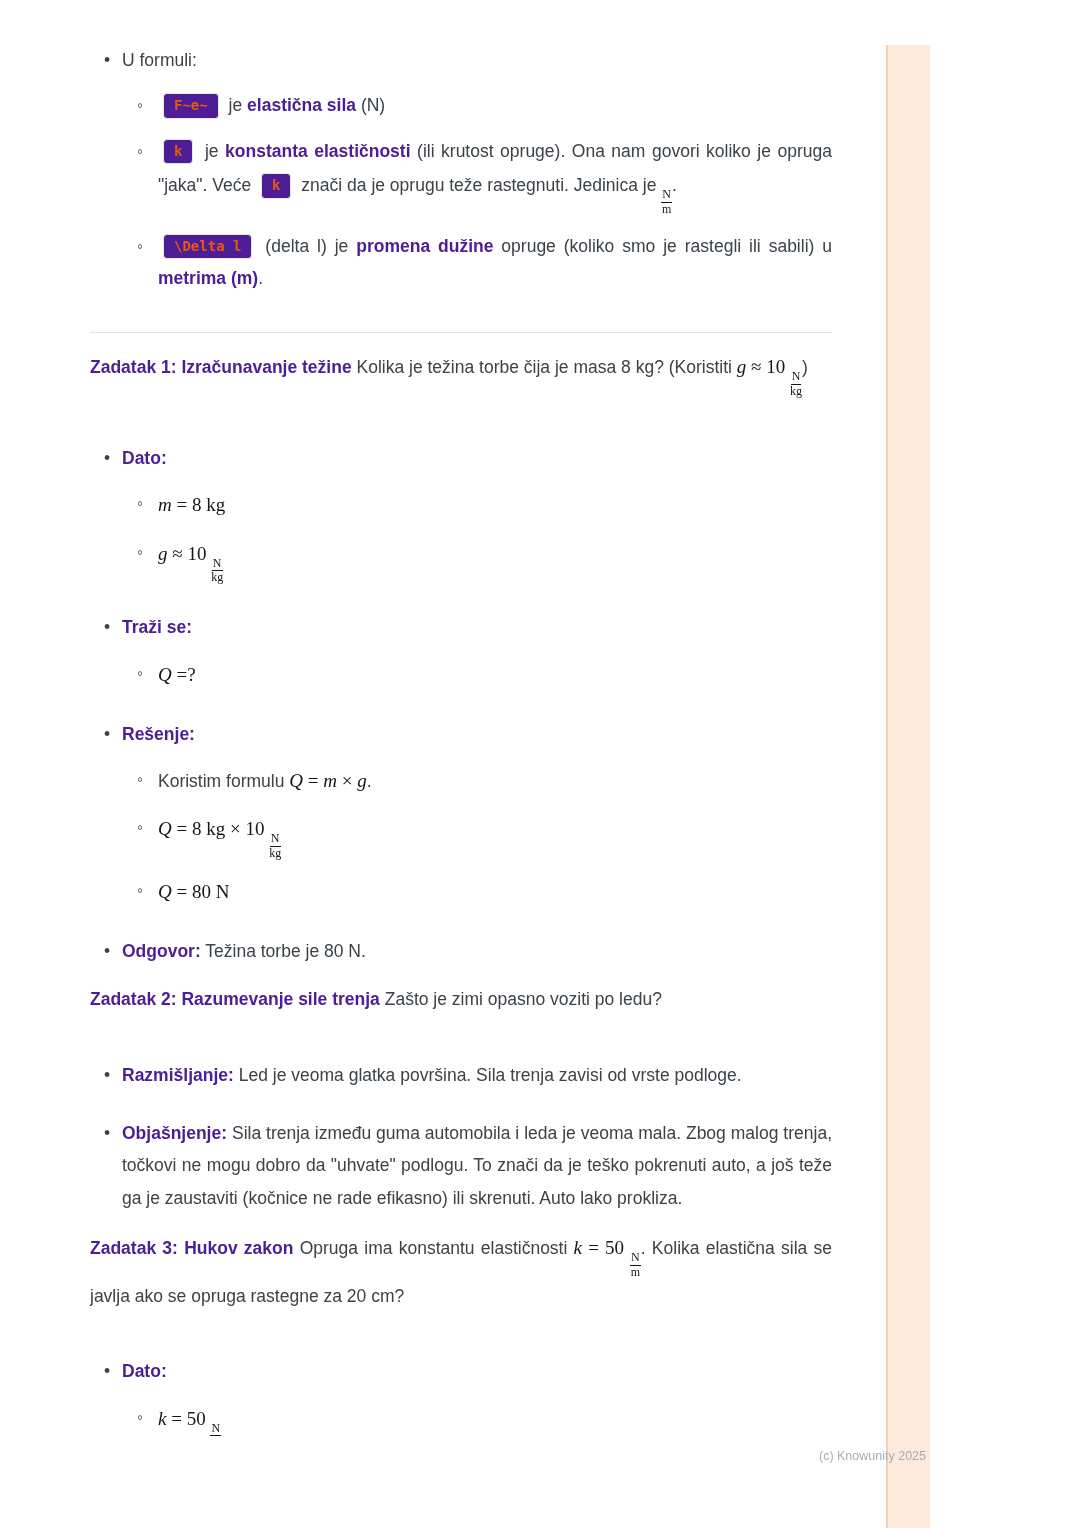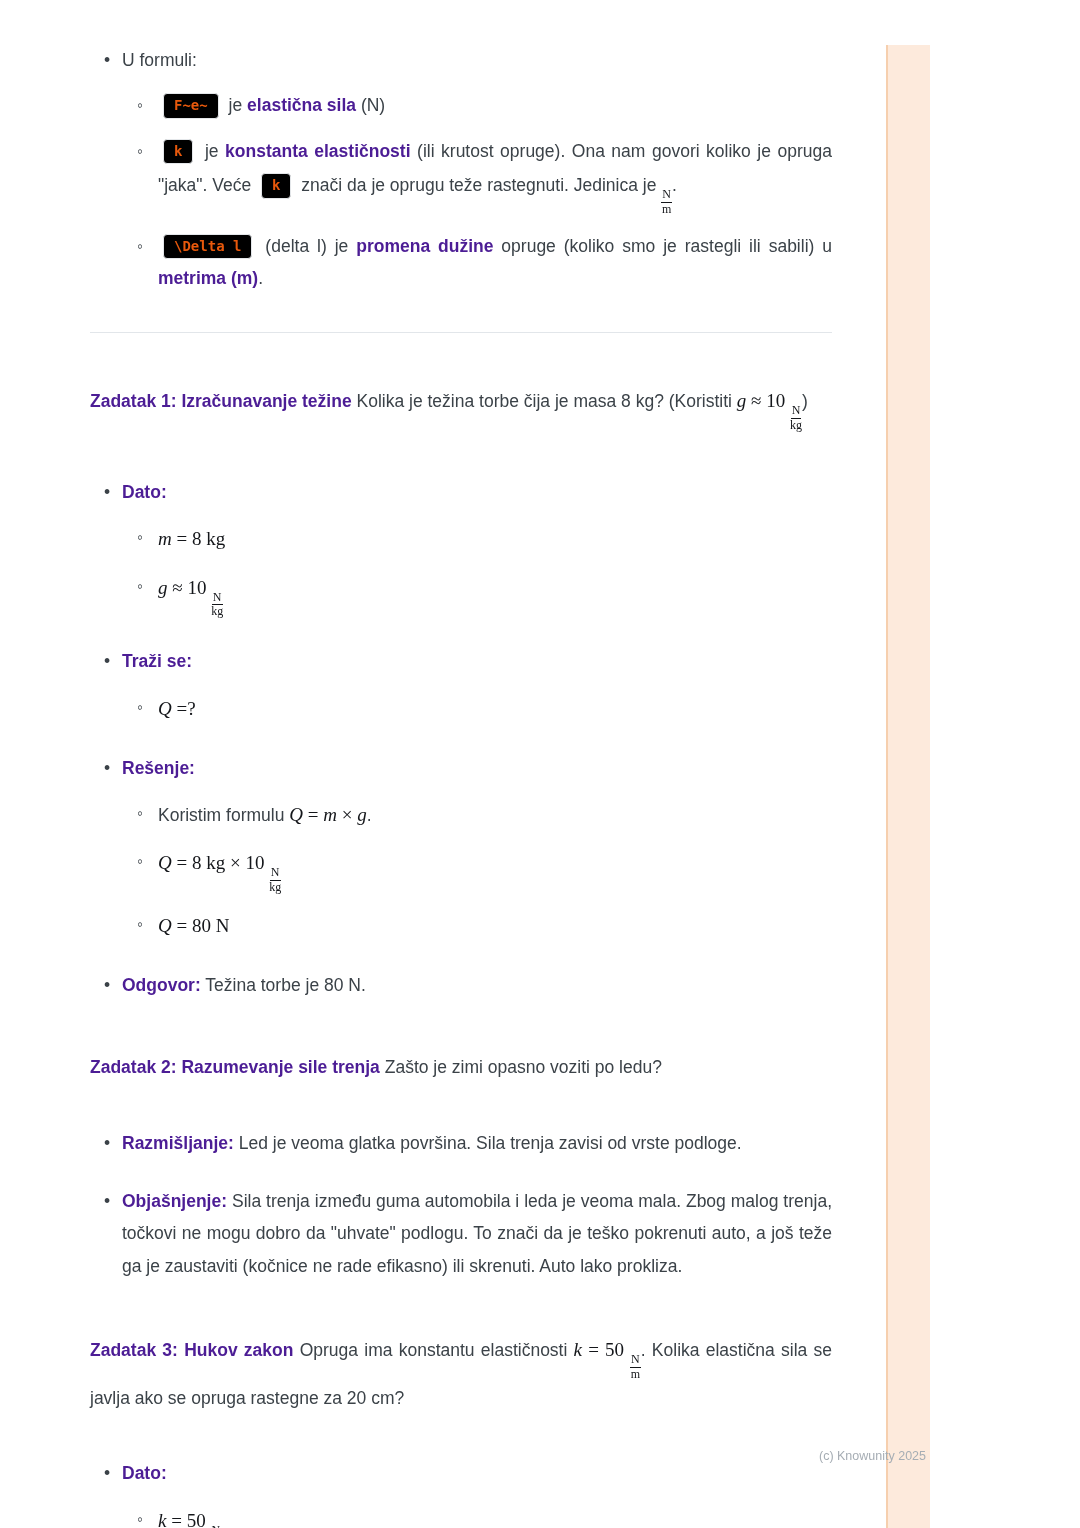--- a/index.html
+++ b/index.html
@@ -33,21 +33,21 @@
     top: 44px;
     width: 742px;
     z-index: 1;
   }
   .b { font-weight: 700; color: #4c1d95; }
   .chip {
     font-family: "DejaVu Sans Mono", monospace;
     font-size: 14px;
     font-weight: 700;
     color: #e8590c;
-    background: #000000;
+    background: #4c1d95;
     border: 1px solid #e4e7ea;
     border-radius: 4px;
     padding: 3px 10px;
     margin: 0 5px;
     white-space: nowrap;
     display: inline-block;
     line-height: 1.25;
     vertical-align: 1px;
   }
   .li1 { display: flex; margin-top: 26px; }
@@ -66,21 +66,21 @@
     margin: 38px 0 0 0;
     width: 742px;
   }
   .h1 {
     font-size: 29px;
     font-weight: 700;
     color: #ee7b23;
     margin: 42px 0 0 0;
     line-height: 1.2;
   }
-  .para { margin-top: 50px; }
+  .para { margin-top: 16px; }
   .listblock { margin-top: 43px; }
   .math { font-family: "Liberation Serif", serif; font-size: 19px; color: #14161a; }
   .mi { font-style: italic; }
   .frac {
     display: inline-flex;
     flex-direction: column;
     align-items: center;
     font-family: "Liberation Serif", serif;
     font-size: 12px;
     line-height: 1.15;

